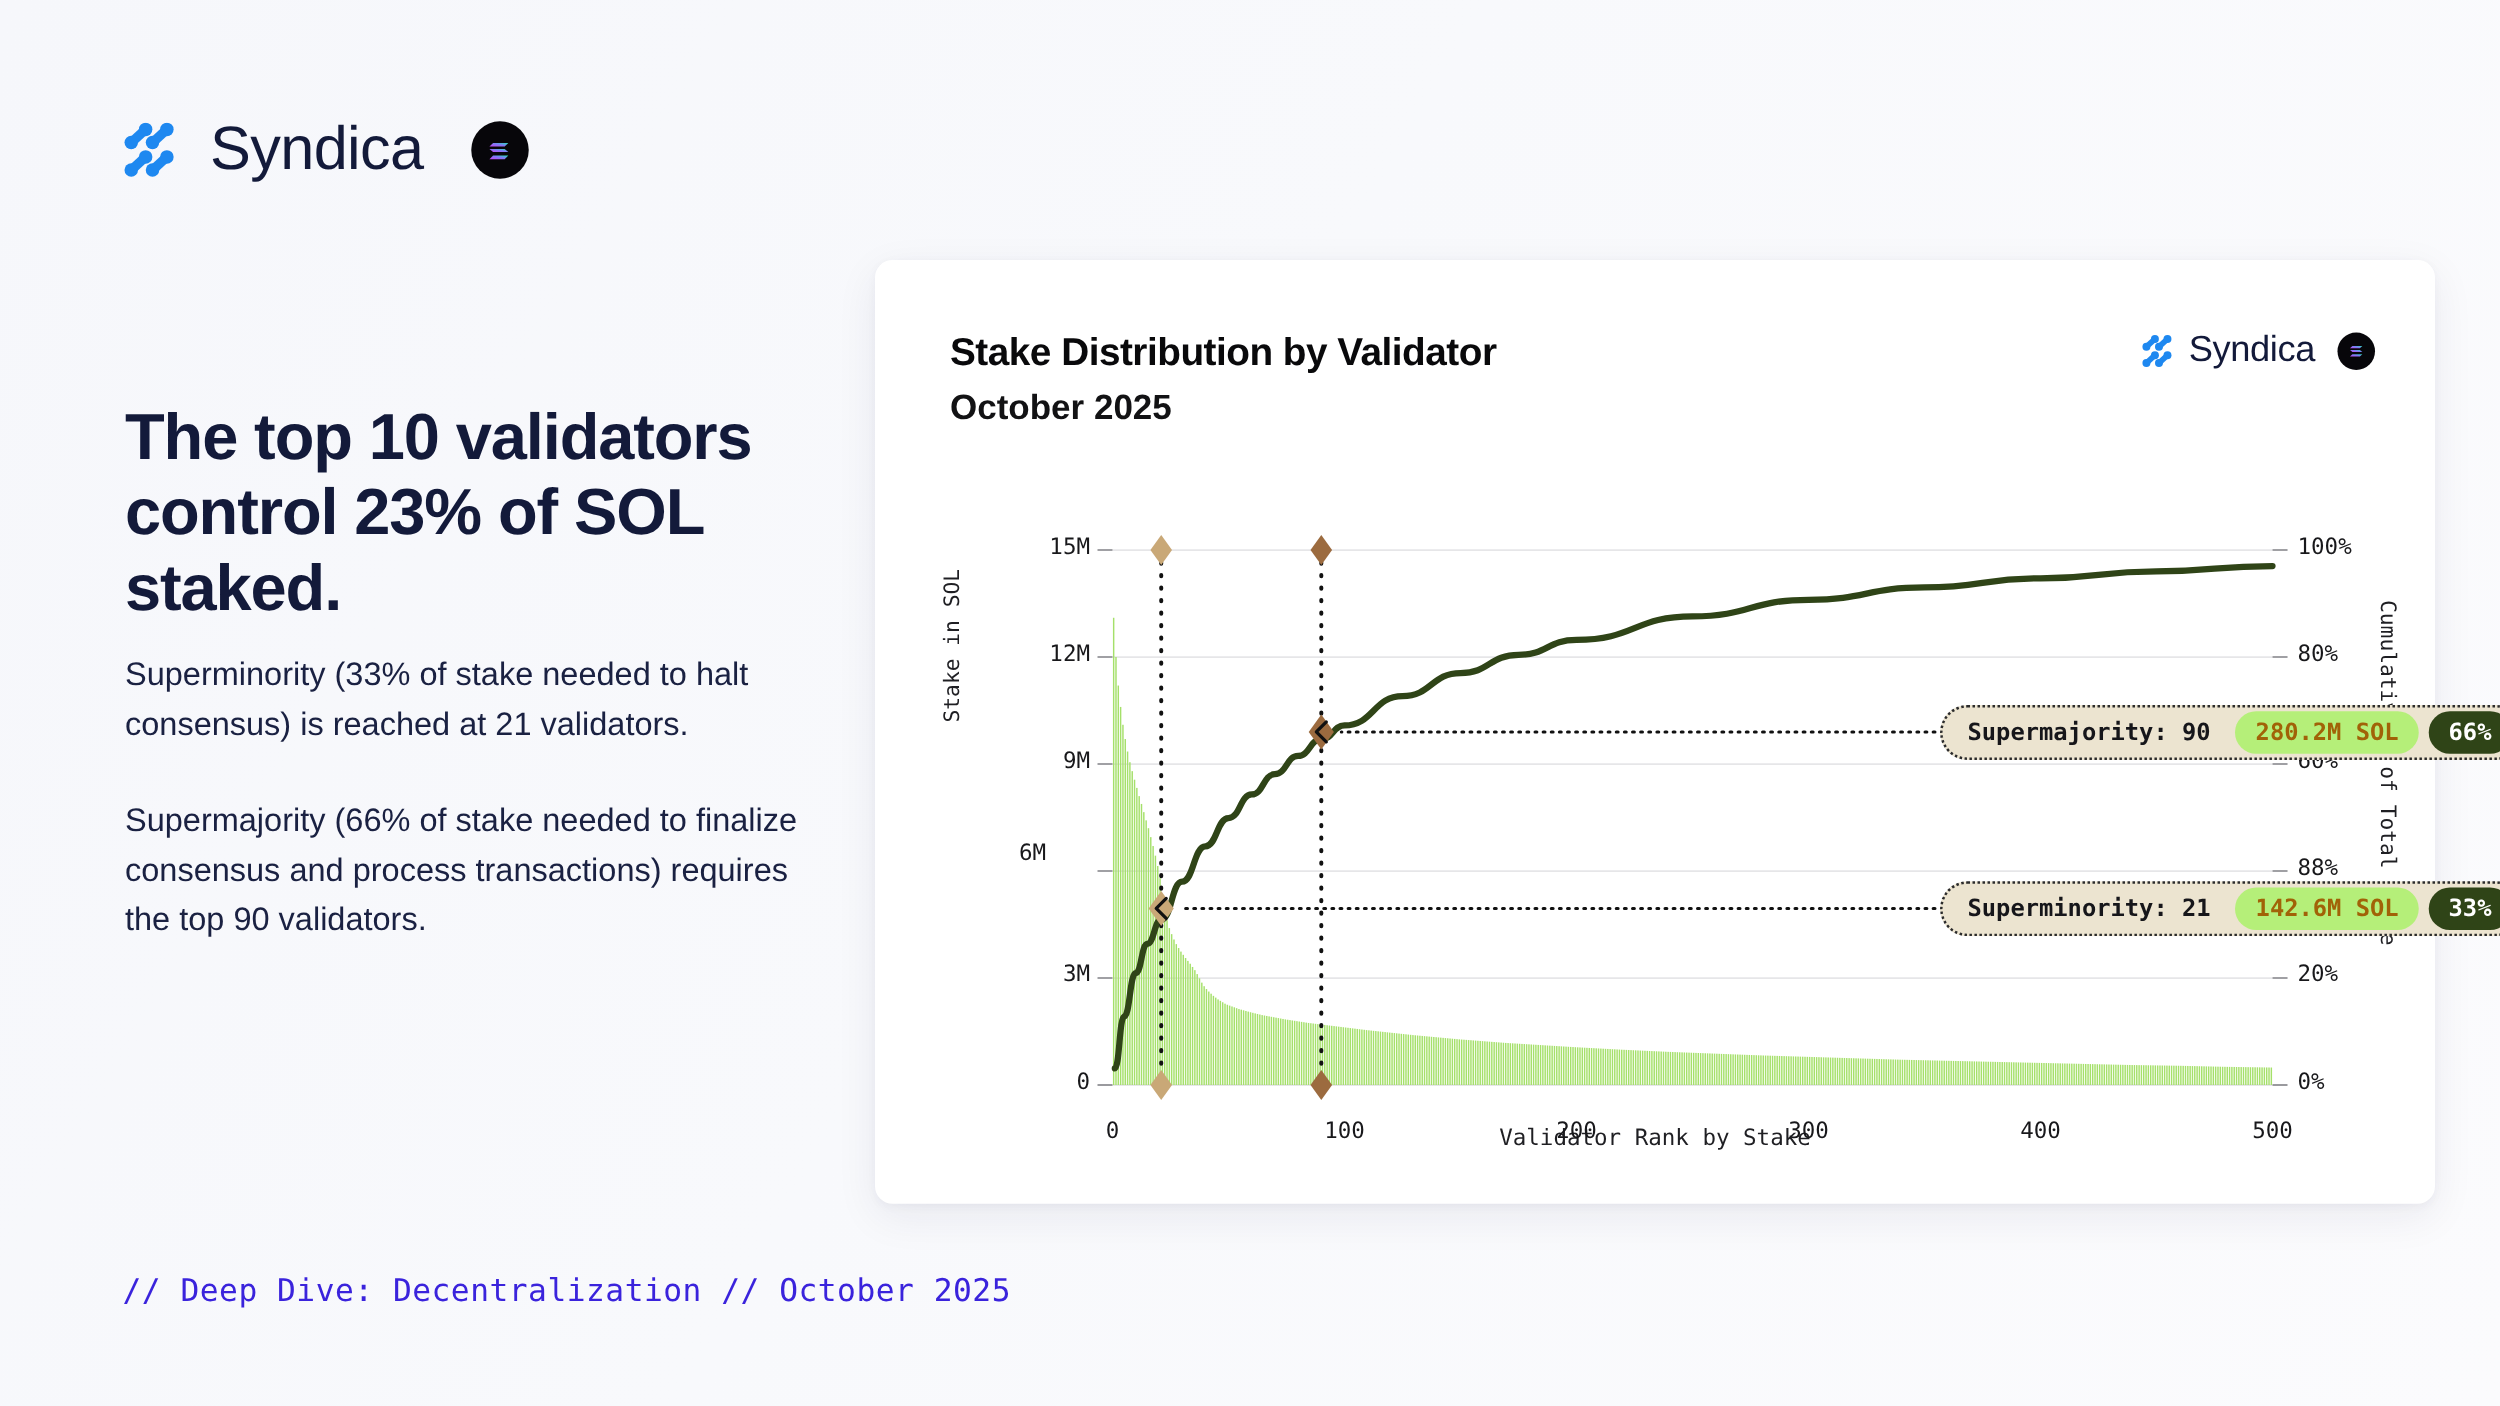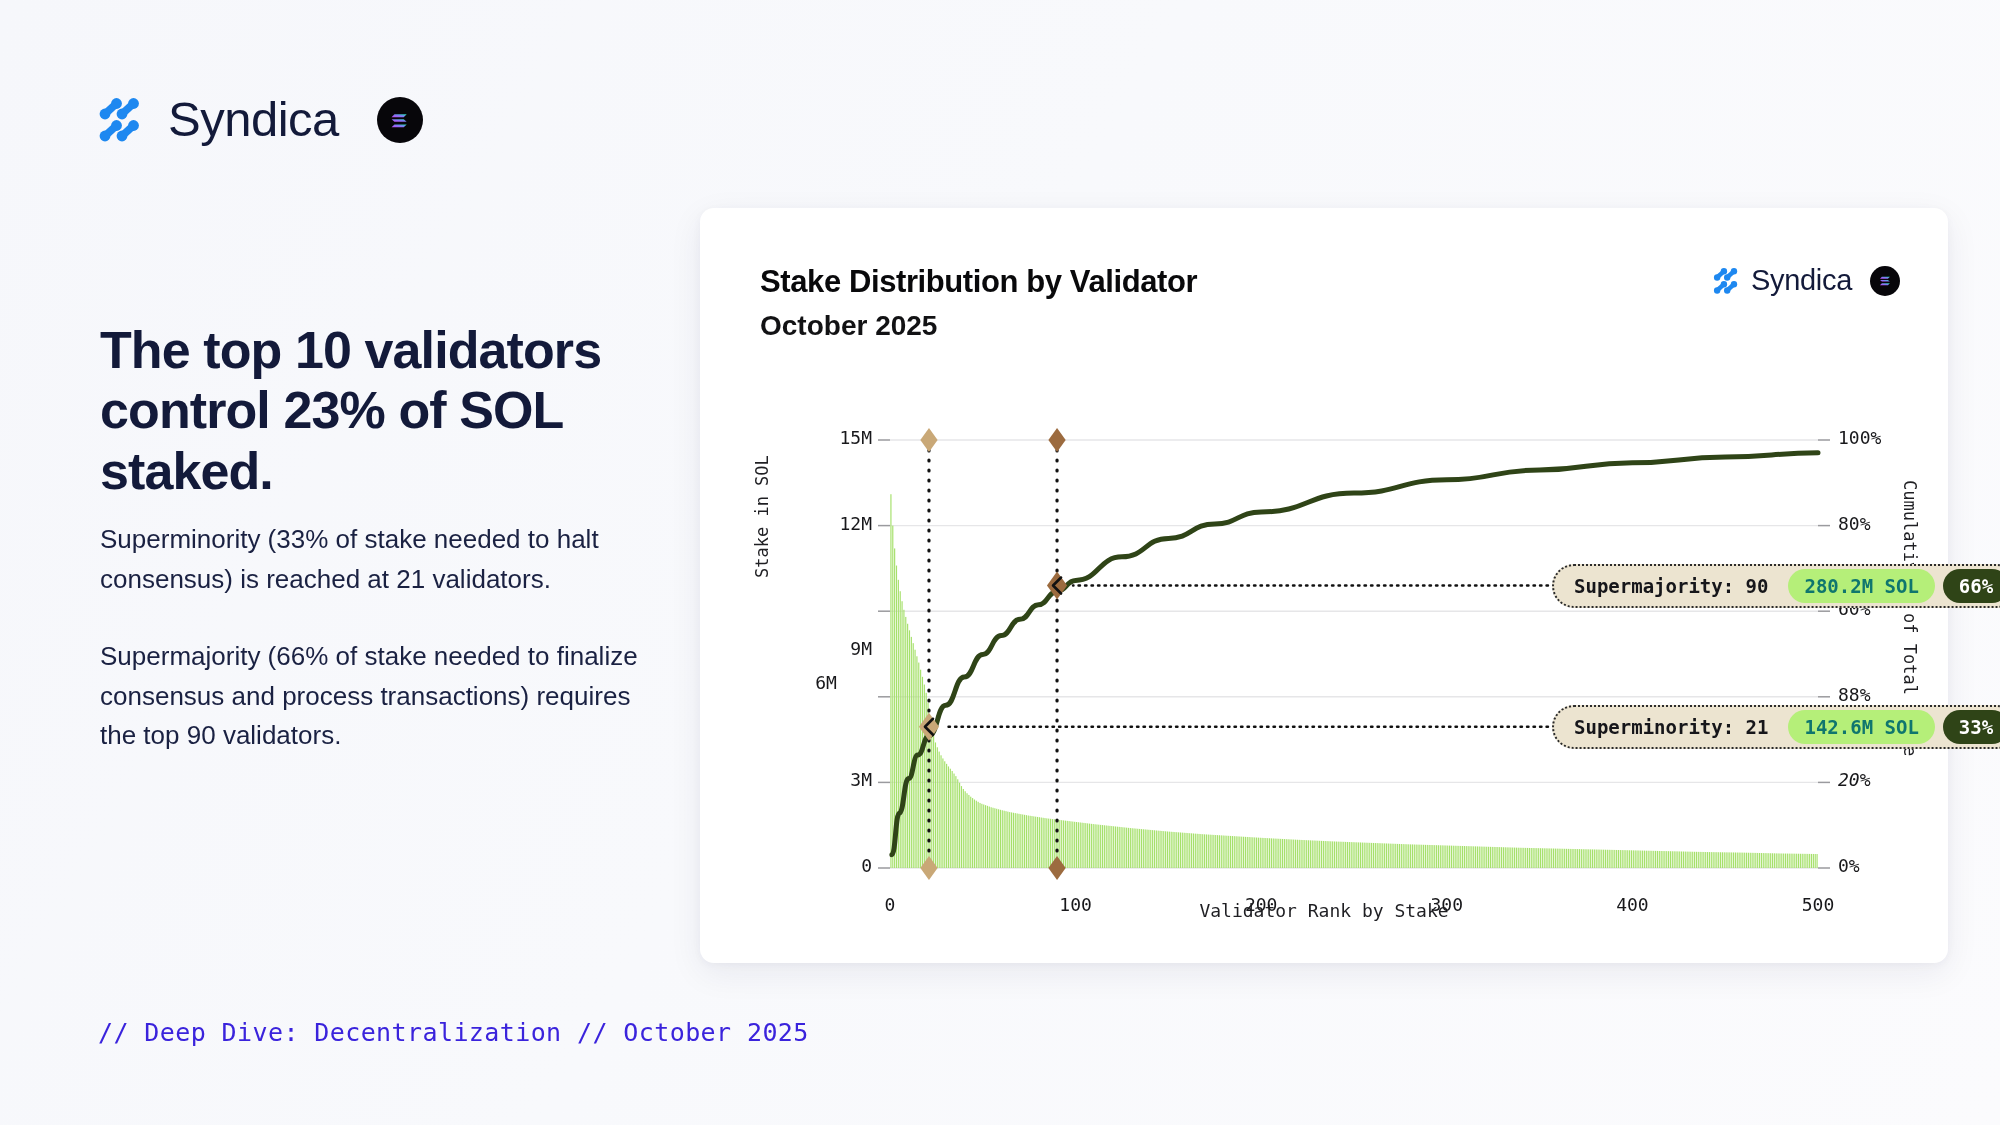--- a/index.html
+++ b/index.html
@@ -124,21 +124,21 @@
     height: 44px;
     white-space: nowrap;
   }
   .pill .pname {
     font-family: "DejaVu Sans Mono", monospace;
     font-size: 19px; font-weight: 700; color: #16161a;
     padding-right: 20px;
   }
   .pill .pval {
     font-family: "DejaVu Sans Mono", monospace;
-    font-size: 19px; font-weight: 700; color: #0f766e;
+    font-size: 19px; font-weight: 700; color: #a16207;
     background: #b5ef79; border-radius: 999px;
     padding: 6px 16px;
   }
   .pill .ppct {
     font-family: "DejaVu Sans Mono", monospace;
     font-size: 19px; font-weight: 700; color: #ffffff;
     background: #2f4417; border-radius: 999px;
     padding: 6px 16px; margin-left: 8px;
   }
 </style>
@@ -792,25 +792,25 @@
           <line x1="1118" x2="1130" y1="488.79999999999995" y2="488.79999999999995" stroke="#9a9a9e" stroke-width="1.5"></line>
           <line x1="1118" x2="1130" y1="403.2" y2="403.2" stroke="#9a9a9e" stroke-width="1.5"></line>
           <line x1="1118" x2="1130" y1="317.59999999999997" y2="317.59999999999997" stroke="#9a9a9e" stroke-width="1.5"></line>
           <line x1="1118" x2="1130" y1="232" y2="232" stroke="#9a9a9e" stroke-width="1.5"></line>
         </svg>
 
       <div id="ticks-layer">
           <div class="tick left" style="left: 80px; top: 647px; width: 92px;">0</div>
           <div class="tick left" style="left: 80px; top: 561.4px; width: 92px;">3M</div>
           <div class="tick left" style="left: 80px; top: 464px; width: 92px; text-align: center;">6M</div>
-          <div class="tick left" style="left: 80px; top: 390.2px; width: 92px; margin-top: 40px;">9M</div>
+          <div class="tick left" style="left: 80px; top: 390.2px; width: 92px;">9M</div>
           <div class="tick left" style="left: 80px; top: 304.6px; width: 92px;">12M</div>
           <div class="tick left" style="left: 80px; top: 219px; width: 92px;">15M</div>
           <div class="tick right" style="left: 1138px; top: 647px; width: 80px;">0%</div>
-          <div class="tick right" style="left: 1138px; top: 561.4px; width: 80px; font-style: italic;">20%</div>
+          <div class="tick right" style="left: 1138px; top: 561.4px; width: 80px;">20%</div>
           <div class="tick right" style="left: 1138px; top: 475.8px; width: 80px;">88%</div>
           <div class="tick right" style="left: 1138px; top: 390.2px; width: 80px;">60%</div>
           <div class="tick right" style="left: 1138px; top: 304.6px; width: 80px;">80%</div>
           <div class="tick right" style="left: 1138px; top: 219px; width: 80px;">100%</div>
           <div class="tick bottom" style="left: 145px; top: 686px; width: 90px;">0</div>
           <div class="tick bottom" style="left: 330.6px; top: 686px; width: 90px;">100</div>
           <div class="tick bottom" style="left: 516.2px; top: 686px; width: 90px;">200</div>
           <div class="tick bottom" style="left: 701.8px; top: 686px; width: 90px;">300</div>
           <div class="tick bottom" style="left: 887.4px; top: 686px; width: 90px;">400</div>
           <div class="tick bottom" style="left: 1073px; top: 686px; width: 90px;">500</div>

